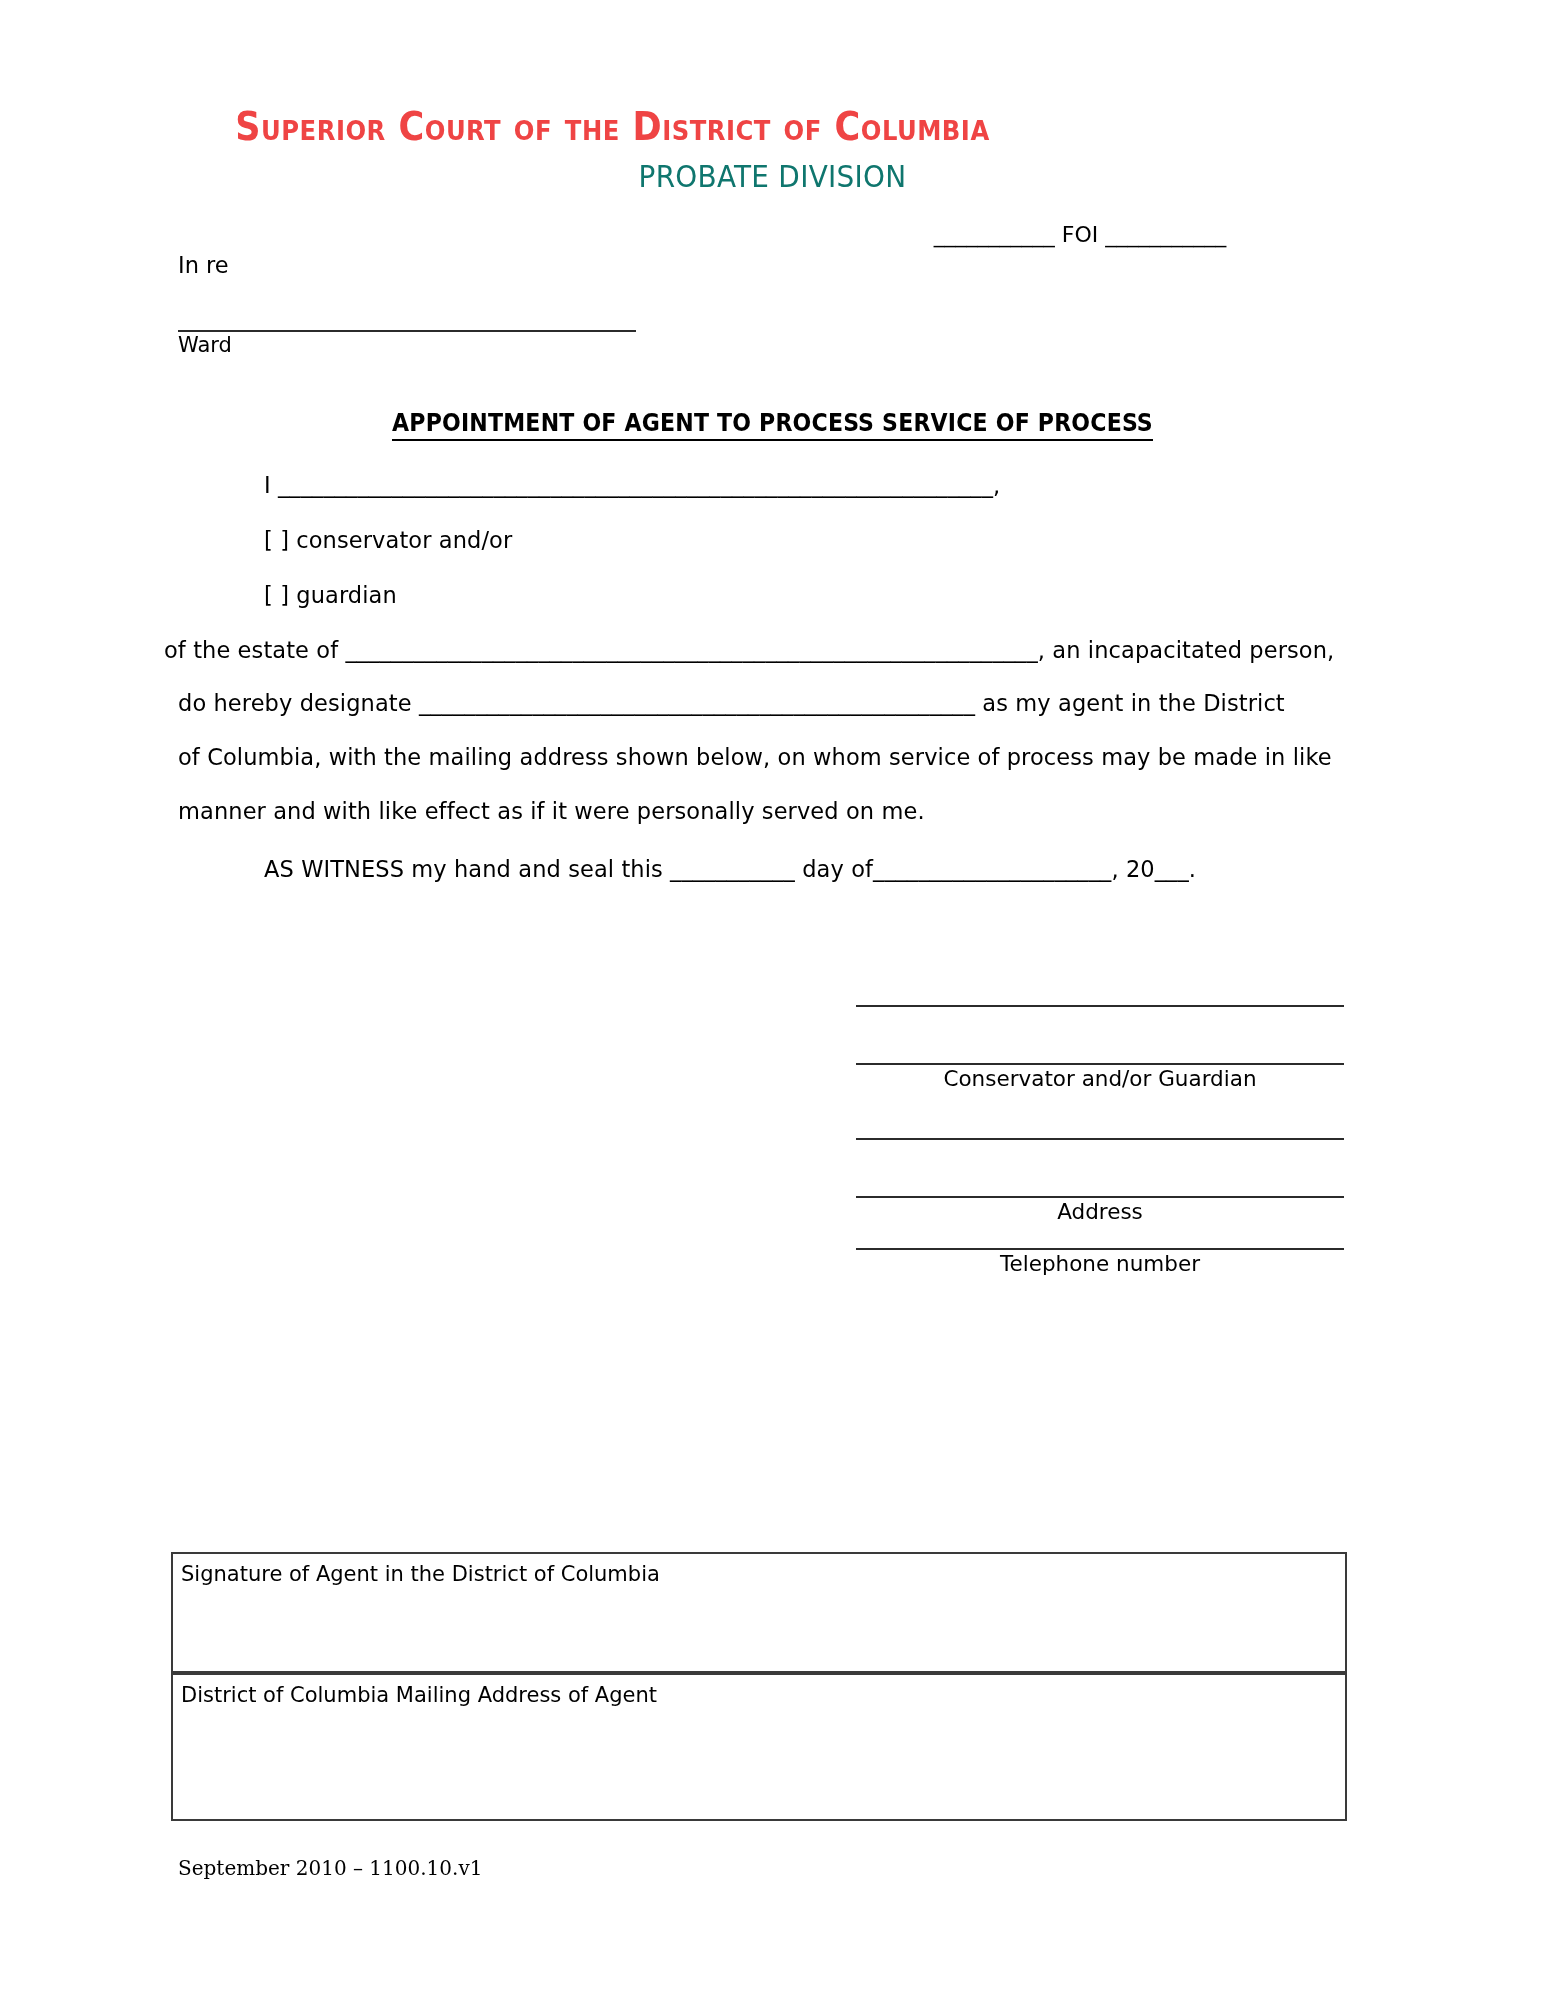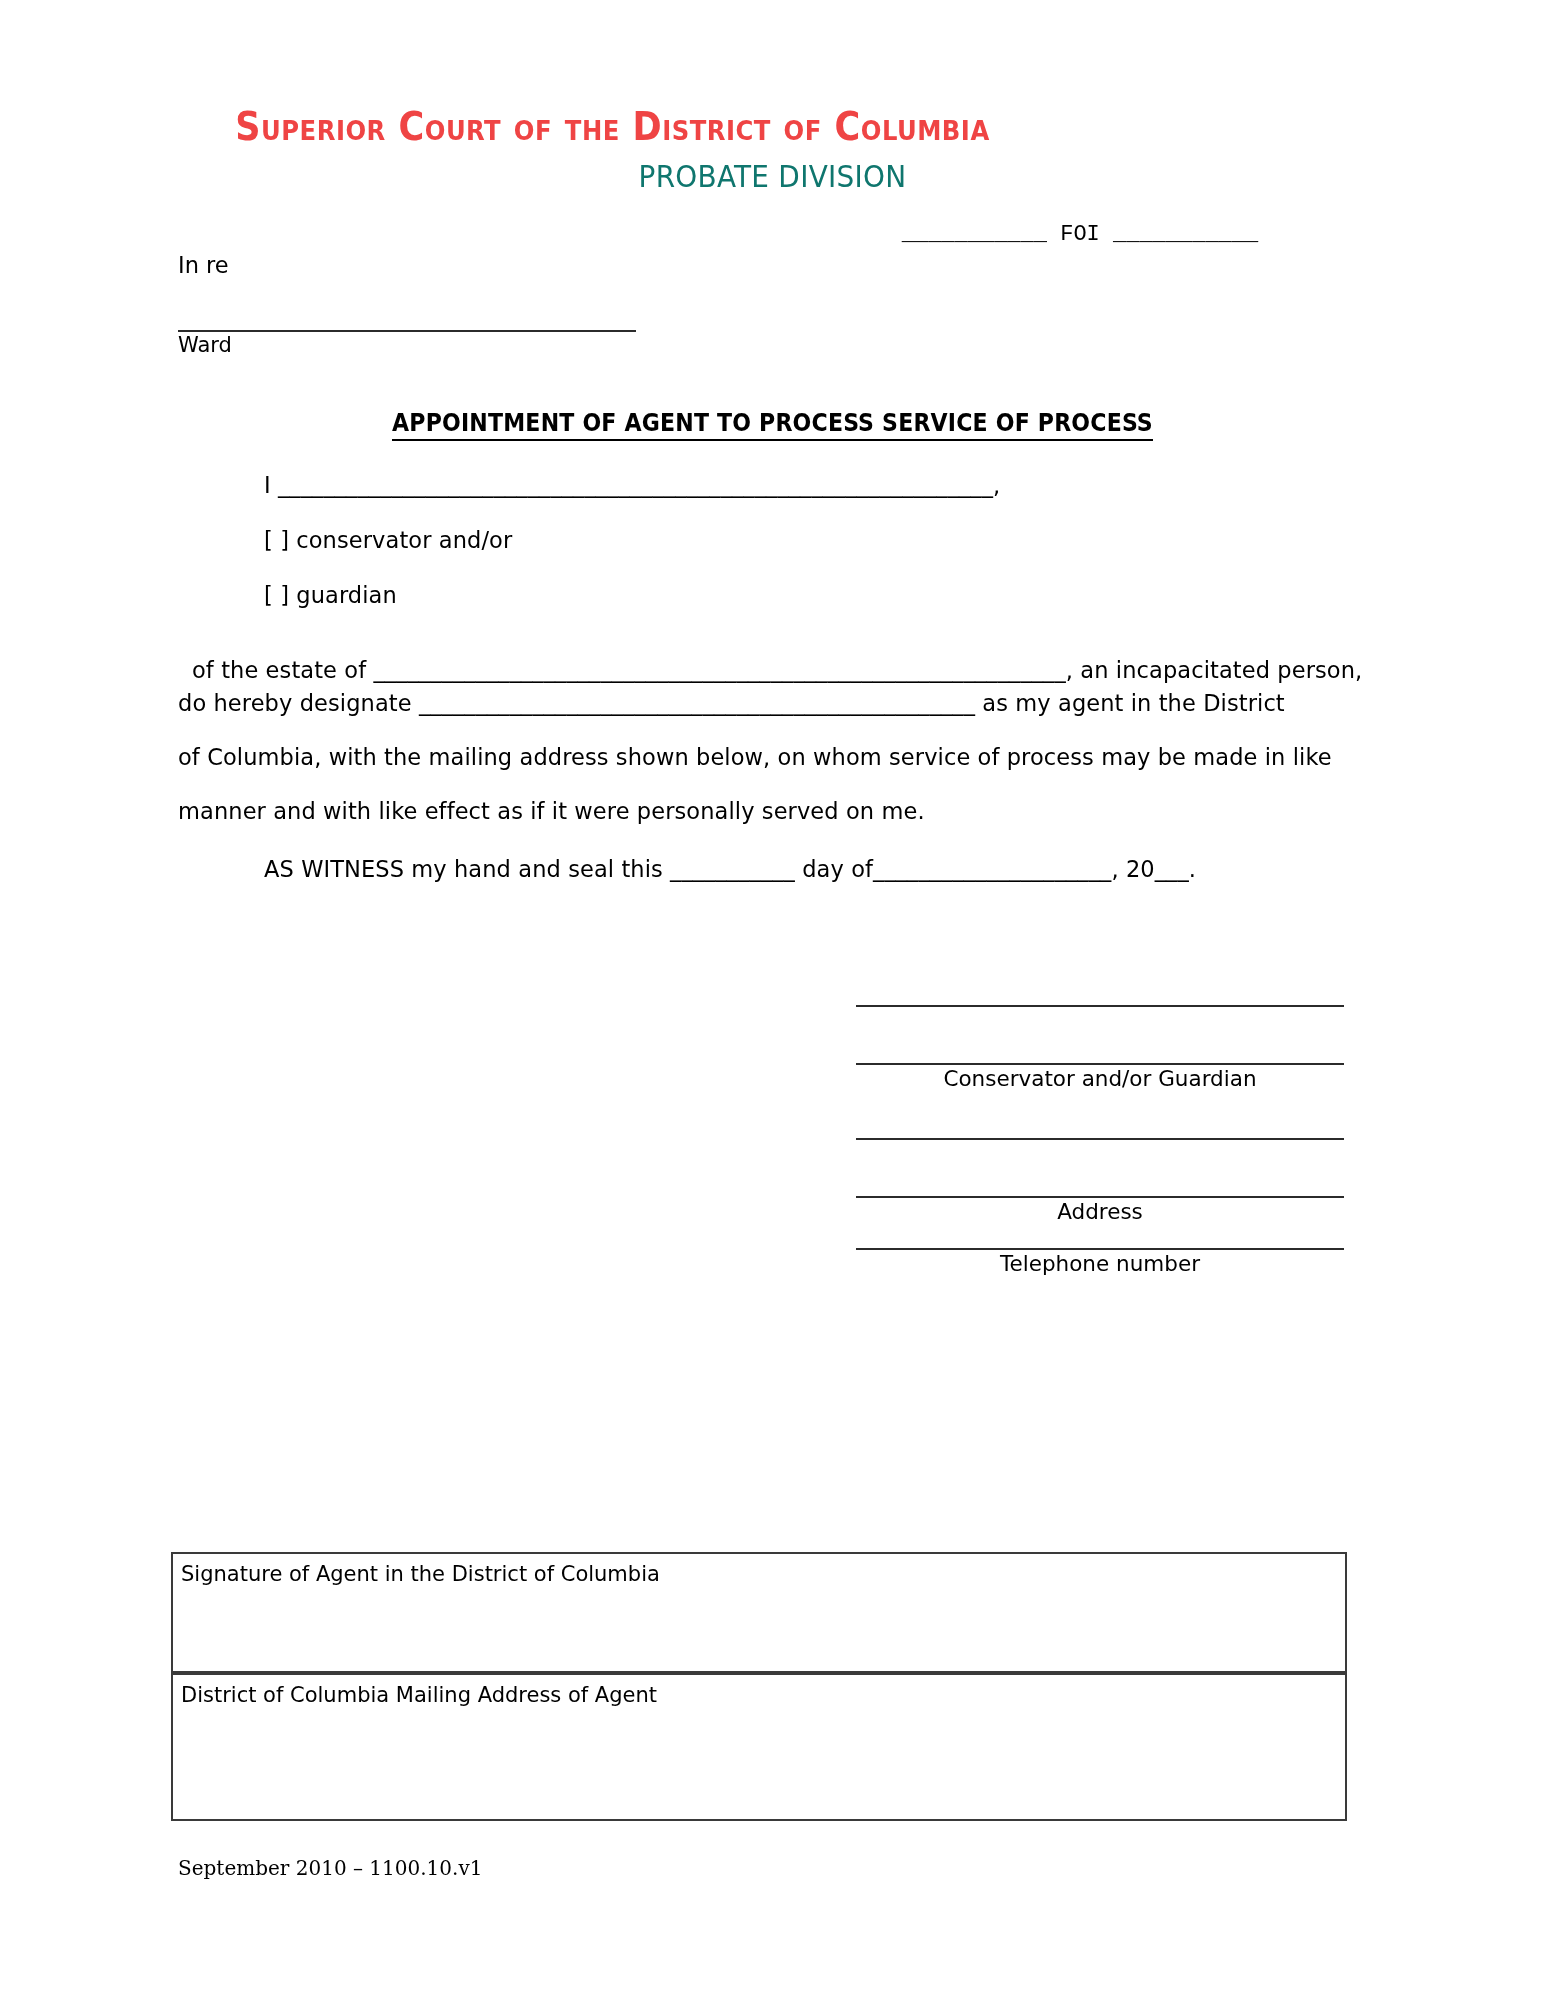--- a/index.html
+++ b/index.html
@@ -51,21 +51,20 @@
   }
 
   
   .foi-line {
     position: absolute;
     left: 900px; top: 222px;
     width: 360px;
     text-align: center;
     font-size: 22px;
     white-space: nowrap;
-    font-family: Liberation Mono, monospace;
   }
   .inre {
     position: absolute;
     left: 178px; top: 252px;
     font-size: 22.5px;
     white-space: nowrap;
   }
   .ward-rule {
     position: absolute;
     left: 178px; top: 330px;
@@ -169,21 +168,21 @@
 
   <div class="bodyline" style="left:264px; top:472px;">
     <span>I</span>
     <span>_______________________________________________________________</span><span>,</span>
   </div>
 
   <div class="bodyline" style="left:264px; top:527px;">[  ] conservator and/or</div>
 
   <div class="bodyline" style="left:264px; top:582px;">[  ] guardian</div>
 
-  <div class="bodyline" style="left:192px; top:637px;margin-top:20px;">
+  <div class="bodyline" style="left:164px; top:637px;">
     <span>of the estate of</span>
     <span>_____________________________________________________________</span><span>, an incapacitated person,</span>
   </div>
 
   <div class="bodyline" style="left:178px; top:690px;">
     <span>do hereby designate</span>
     <span>_________________________________________________</span>
     <span>as my agent in the District</span>
   </div>
 

